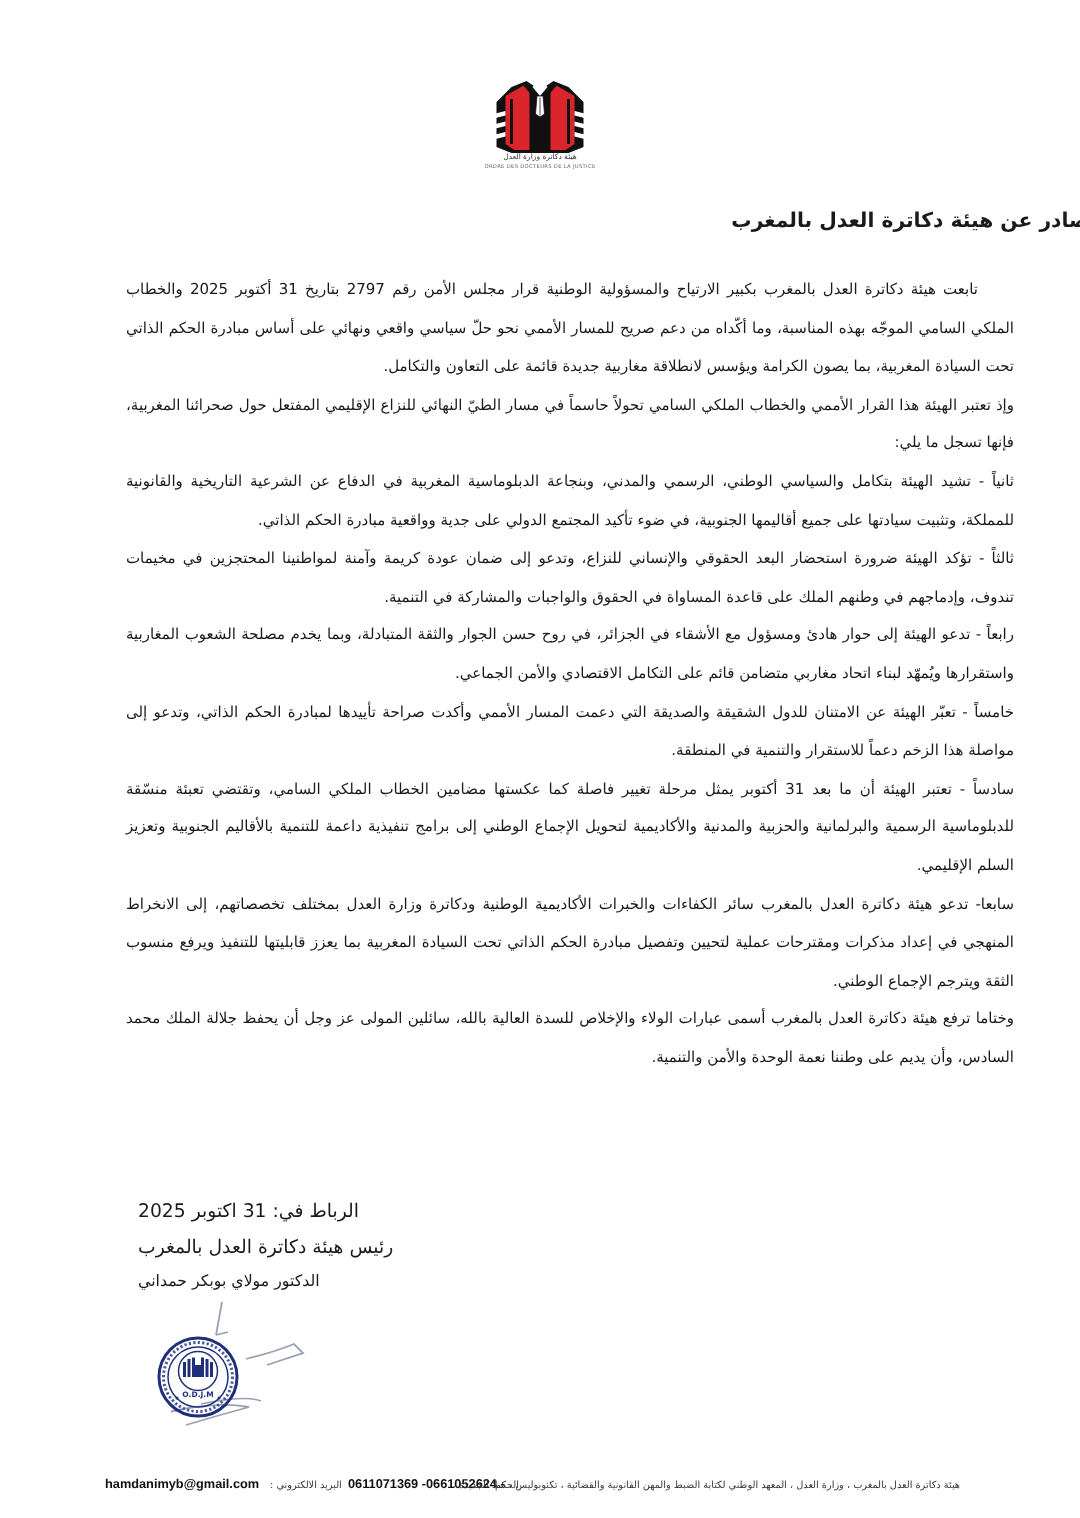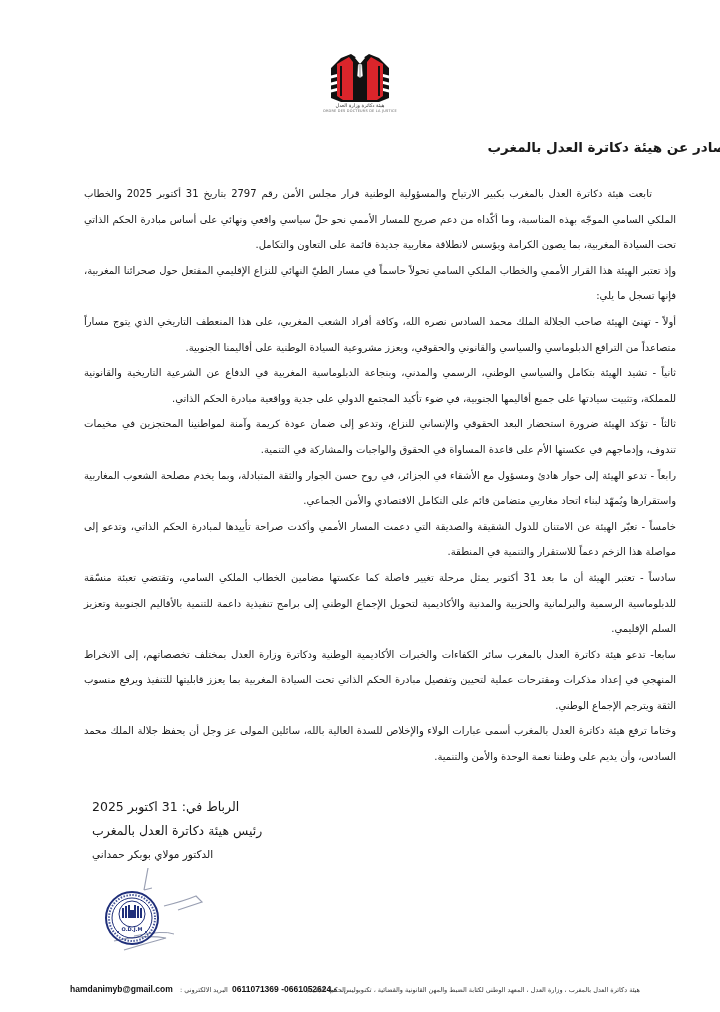--- a/index.html
+++ b/index.html
@@ -190,23 +190,22 @@
     </svg>
   </div>
   <div class="logo-caption">هيئة دكاترة وزارة العدل</div>
   <div class="logo-caption-latin">ORDRE DES DOCTEURS DE LA JUSTICE</div>
 
   <div class="doc-title">بلاغ صادر عن هيئة دكاترة العدل بالمغرب</div>
 
   <div class="doc-body">
     <p class="indent">تابعت هيئة دكاترة العدل بالمغرب بكبير الارتياح والمسؤولية الوطنية قرار مجلس الأمن رقم 2797 بتاريخ 31 أكتوبر 2025 والخطاب الملكي السامي الموجّه بهذه المناسبة، وما أكّداه من دعم صريح للمسار الأممي نحو حلّ سياسي واقعي ونهائي على أساس مبادرة الحكم الذاتي تحت السيادة المغربية، بما يصون الكرامة ويؤسس لانطلاقة مغاربية جديدة قائمة على التعاون والتكامل.</p>
     <p>وإذ تعتبر الهيئة هذا القرار الأممي والخطاب الملكي السامي تحولاً حاسماً في مسار الطيّ النهائي للنزاع الإقليمي المفتعل حول صحرائنا المغربية، فإنها تسجل ما يلي:</p>
-    <p>أولاً - تهنئ الهيئة صاحب الجلالة الملك محمد السادس نصره الله، وكافة أفراد الشعب المغربي، على هذا المنعطف التاريخي الذي يتوج مساراً متصاعداً من الترافع الدبلوماسي والسياسي والقانوني والحقوقي، ويعزز مشروعية السيادة الوطنية على أقاليمنا الجنوبية.</p>
     <p>ثانياً - تشيد الهيئة بتكامل والسياسي الوطني، الرسمي والمدني، وبنجاعة الدبلوماسية المغربية في الدفاع عن الشرعية التاريخية والقانونية للمملكة، وتثبيت سيادتها على جميع أقاليمها الجنوبية، في ضوء تأكيد المجتمع الدولي على جدية وواقعية مبادرة الحكم الذاتي.</p>
-    <p>ثالثاً - تؤكد الهيئة ضرورة استحضار البعد الحقوقي والإنساني للنزاع، وتدعو إلى ضمان عودة كريمة وآمنة لمواطنينا المحتجزين في مخيمات تندوف، وإدماجهم في عكستها الأم على قاعدة المساواة في الحقوق والواجبات والمشاركة في التنمية.</p>
+    <p>ثالثاً - تؤكد الهيئة ضرورة استحضار البعد الحقوقي والإنساني للنزاع، وتدعو إلى ضمان عودة كريمة وآمنة لمواطنينا المحتجزين في مخيمات تندوف، وإدماجهم في وطنهم الملك على قاعدة المساواة في الحقوق والواجبات والمشاركة في التنمية.</p>
     <p>رابعاً - تدعو الهيئة إلى حوار هادئ ومسؤول مع الأشقاء في الجزائر، في روح حسن الجوار والثقة المتبادلة، وبما يخدم مصلحة الشعوب المغاربية واستقرارها ويُمهّد لبناء اتحاد مغاربي متضامن قائم على التكامل الاقتصادي والأمن الجماعي.</p>
     <p>خامساً - تعبّر الهيئة عن الامتنان للدول الشقيقة والصديقة التي دعمت المسار الأممي وأكدت صراحة تأييدها لمبادرة الحكم الذاتي، وتدعو إلى مواصلة هذا الزخم دعماً للاستقرار والتنمية في المنطقة.</p>
     <p>سادساً - تعتبر الهيئة أن ما بعد 31 أكتوبر يمثل مرحلة تغيير فاصلة كما عكستها مضامين الخطاب الملكي السامي، وتقتضي تعبئة منسّقة للدبلوماسية الرسمية والبرلمانية والحزبية والمدنية والأكاديمية لتحويل الإجماع الوطني إلى برامج تنفيذية داعمة للتنمية بالأقاليم الجنوبية وتعزيز السلم الإقليمي.</p>
     <p>سابعا- تدعو هيئة دكاترة العدل بالمغرب سائر الكفاءات والخبرات الأكاديمية الوطنية ودكاترة وزارة العدل بمختلف تخصصاتهم، إلى الانخراط المنهجي في إعداد مذكرات ومقترحات عملية لتحيين وتفصيل مبادرة الحكم الذاتي تحت السيادة المغربية بما يعزز قابليتها للتنفيذ ويرفع منسوب الثقة ويترجم الإجماع الوطني.</p>
     <p>وختاما ترفع هيئة دكاترة العدل بالمغرب أسمى عبارات الولاء والإخلاص للسدة العالية بالله، سائلين المولى عز وجل أن يحفظ جلالة الملك محمد السادس، وأن يديم على وطننا نعمة الوحدة والأمن والتنمية.</p>
   </div>
 
   <div class="sig-block">
     <div class="sig-date">الرباط في: 31 اكتوبر 2025</div>
     <div class="sig-title">رئيس هيئة دكاترة العدل بالمغرب</div>

